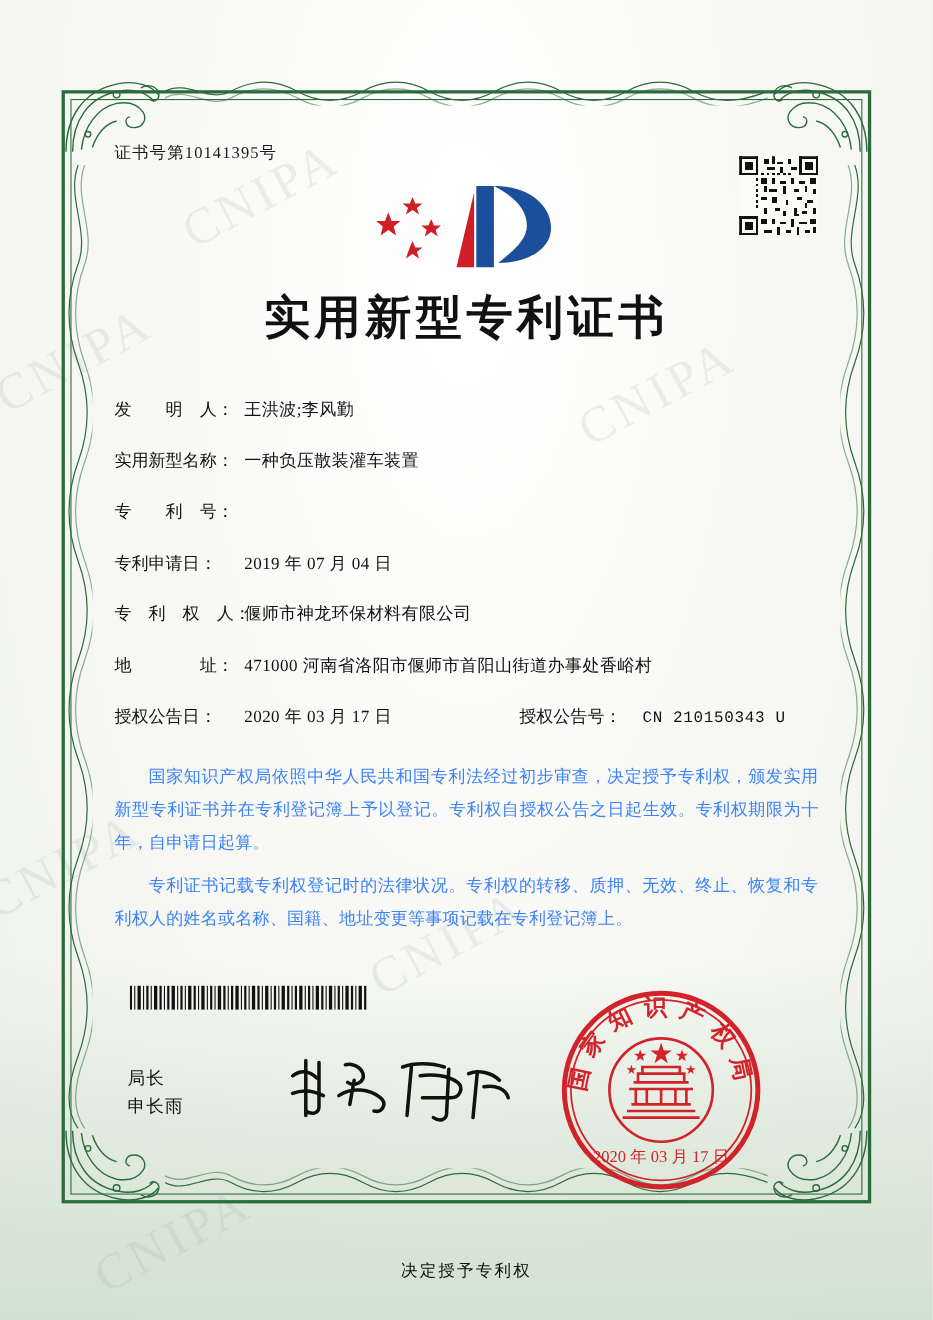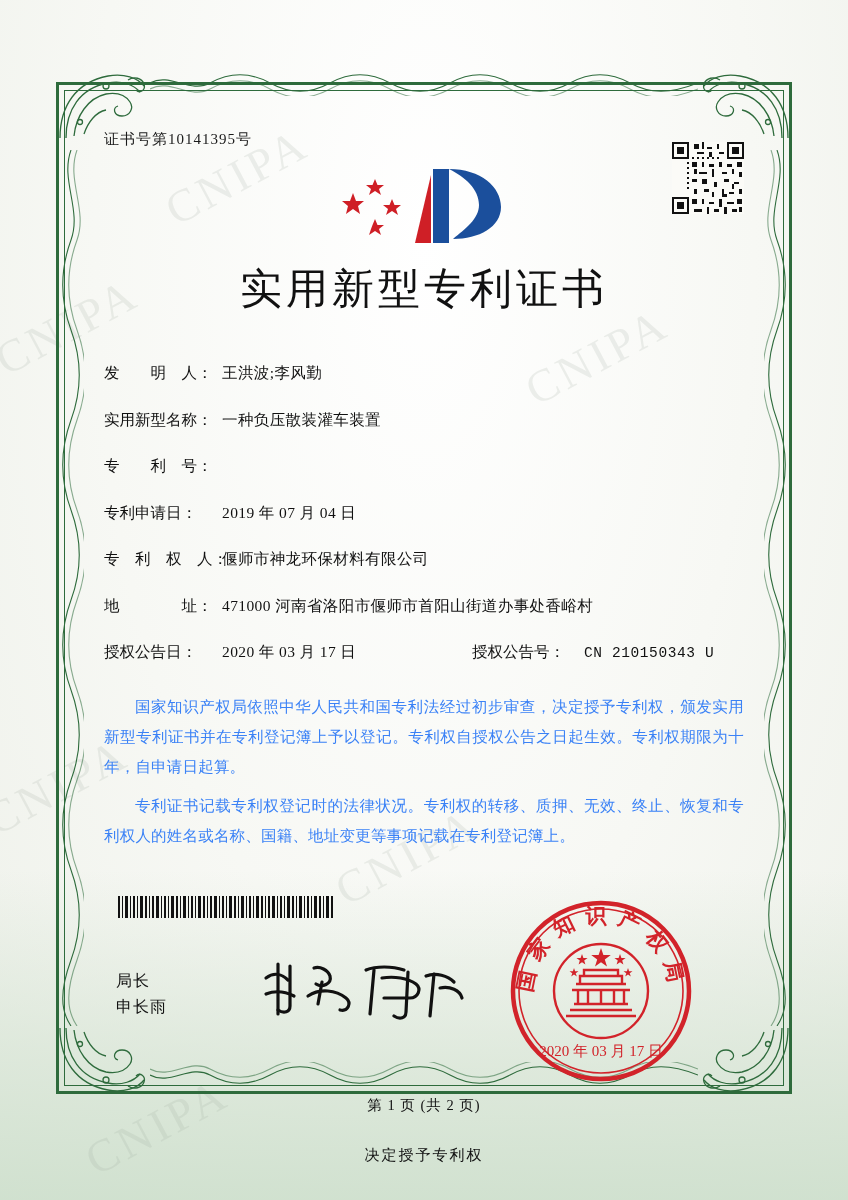--- a/index.html
+++ b/index.html
@@ -126,21 +126,21 @@
     margin-top: 6px;
     height: 104px;
     display: flex;
     align-items: center;
     justify-content: center;
   }
   .title {
     text-align: center;
     font-size: 42px;
     letter-spacing: 4px;
-    font-weight: normal;
+    font-weight: bold;
     color: #111;
     margin-top: 2px;
     font-family: "Liberation Serif", "DejaVu Serif", serif;
   }
 
   .fields {
     margin-top: 48px;
     font-size: 15.5px;
     color: #111;
     line-height: 1;
@@ -589,15 +589,14 @@
         <path id="sealArc" d="M 93 93 m -68,0 a 68,68 0 1,1 136,0"></path>
       </defs>
       <text font-family="'Liberation Serif', serif" font-size="21" font-weight="bold" fill="#d2232a" letter-spacing="10">
         <textPath href="#sealArc" startOffset="50%" text-anchor="middle">国家知识产权局</textPath>
       </text>
 
       <text x="93" y="158" text-anchor="middle" font-family="'Liberation Serif', serif" font-size="15" fill="#d2232a">2020 年 03 月 17 日</text>
     </svg>
   </div>
 
-  <div class="page-num">第 1 页 (共 2 页)</div>
   <div class="footer-note">决定授予专利权</div>
 </div>
 
 </body></html>

